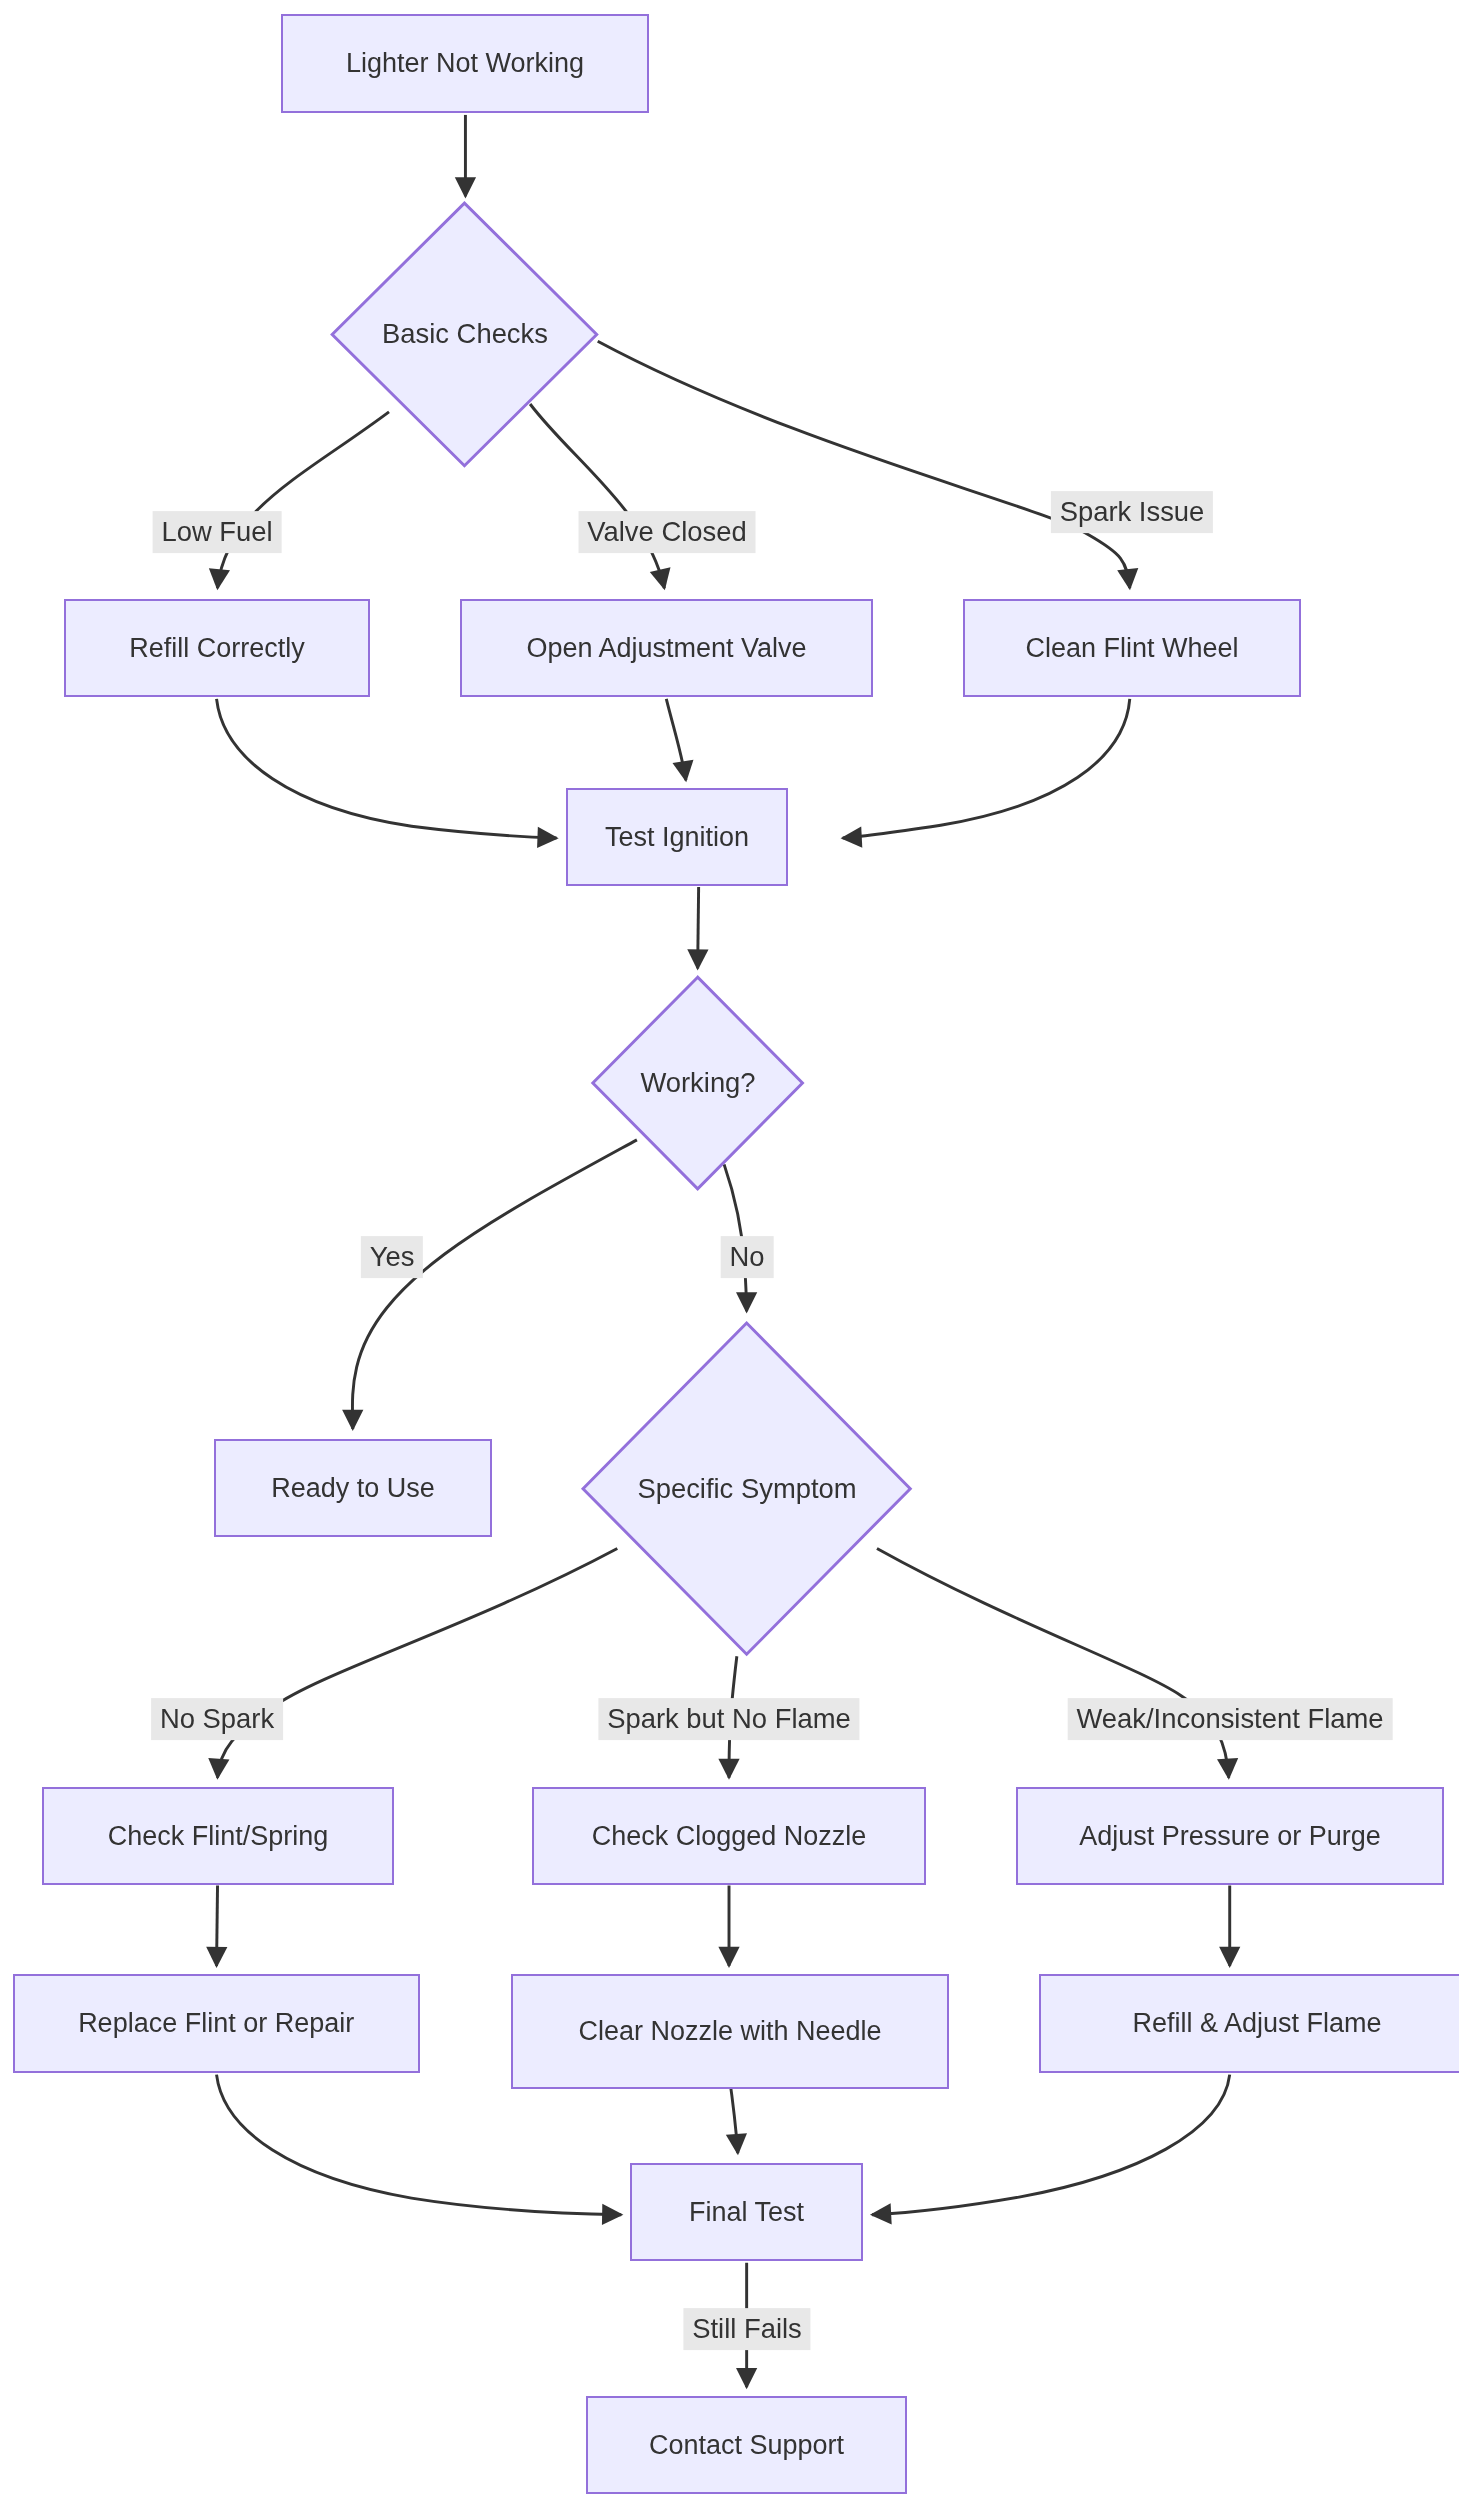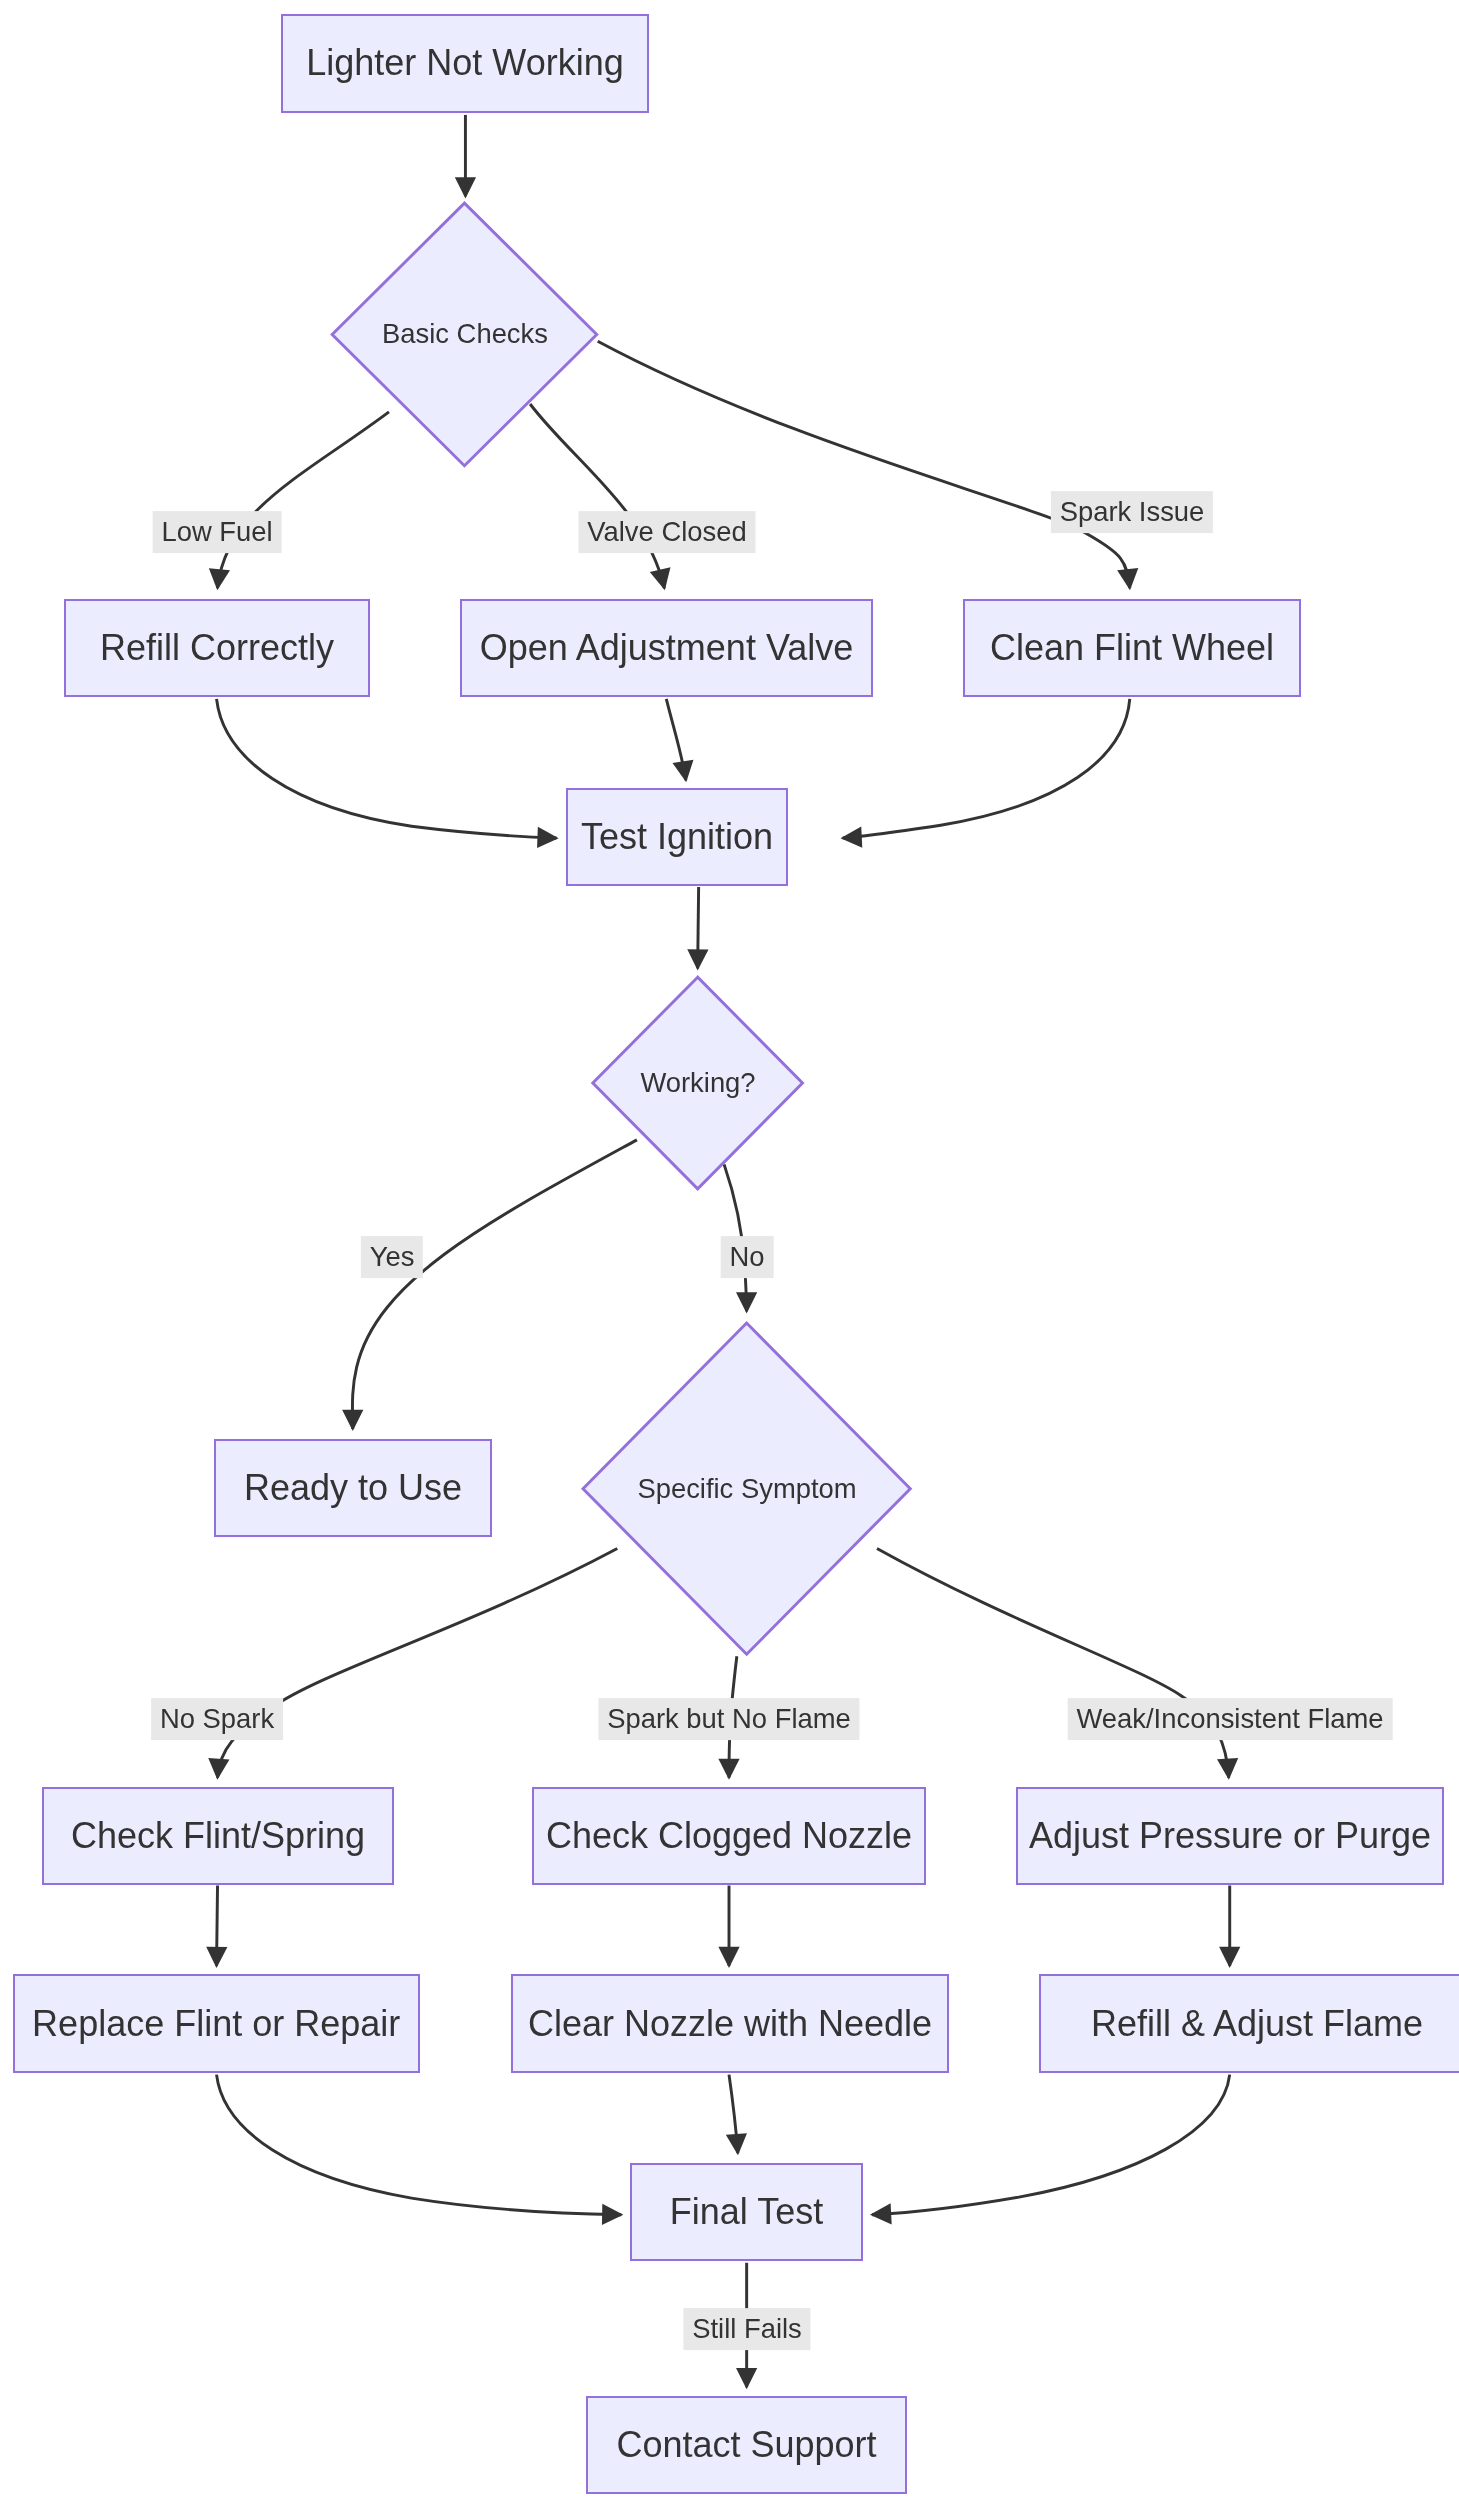--- a/index.html
+++ b/index.html
@@ -14,21 +14,21 @@
     color:var(--text-color);
   }
   #edges{position:absolute;left:0;top:0;width:1459px;height:2509px;}
   .edge{stroke:var(--edge-color);stroke-width:3;fill:none;}
   .diamond{fill:var(--node-fill);stroke:var(--node-border);stroke-width:3;}
   .arrowhead{fill:var(--edge-color);}
   .node{
     position:absolute; box-sizing:border-box;
     background:var(--node-fill); border:2.9px solid var(--node-border);
     display:flex; align-items:center; justify-content:center;
-    font-size:36px; color:var(--text-color); text-align:center;
+    font-size:27px; color:var(--text-color); text-align:center;
     padding:0 9.8px; white-space:nowrap;
   }
   .diamond-label{
     position:absolute; transform:translate(-50%,-50%);
     font-size:27.4px; color:var(--text-color); white-space:nowrap; text-align:center;
   }
   .edge-label{
     position:absolute; transform:translate(-50%,-50%);
     background:var(--label-bg); color:var(--text-color);
     font-size:27.4px; padding:4.9px 8.8px; white-space:nowrap; text-align:center;
@@ -75,21 +75,21 @@
   <div class="node" style="left:281px;top:13.7px;width:368px;height:99px;">Lighter Not Working</div>
   <div class="node" style="left:64px;top:599px;width:306px;height:98px;">Refill Correctly</div>
   <div class="node" style="left:460px;top:599px;width:413px;height:98px;">Open Adjustment Valve</div>
   <div class="node" style="left:963px;top:599px;width:338px;height:98px;">Clean Flint Wheel</div>
   <div class="node" style="left:566px;top:788px;width:222px;height:98px;">Test Ignition</div>
   <div class="node" style="left:214px;top:1439px;width:278px;height:98px;">Ready to Use</div>
   <div class="node" style="left:42px;top:1787px;width:352px;height:98px;">Check Flint/Spring</div>
   <div class="node" style="left:532px;top:1787px;width:394px;height:98px;">Check Clogged Nozzle</div>
   <div class="node" style="left:1016px;top:1787px;width:428px;height:98px;">Adjust Pressure or Purge</div>
   <div class="node" style="left:12.7px;top:1974px;width:407px;height:99px;">Replace Flint or Repair</div>
-  <div class="node" style="left:511px;top:1974px;width:438px;height:99px;">Clear Nozzle with Needle</div>
+  <div class="node" style="left:511px;top:1974px;width:438px;height:115px;">Clear Nozzle with Needle</div>
   <div class="node" style="left:1039px;top:1974px;width:436px;height:99px;">Refill &amp; Adjust Flame</div>
   <div class="node" style="left:630px;top:2163px;width:233px;height:98px;">Final Test</div>
   <div class="node" style="left:586px;top:2396px;width:321px;height:98px;">Contact Support</div>
 
   <div class="diamond-label" style="left:465px;top:334px;">Basic Checks</div>
   <div class="diamond-label" style="left:698px;top:1083px;">Working?</div>
   <div class="diamond-label" style="left:747px;top:1489px;">Specific Symptom</div>
 
   <div class="edge-label" style="left:217px;top:532px;">Low Fuel</div>
   <div class="edge-label" style="left:667px;top:532px;">Valve Closed</div>

